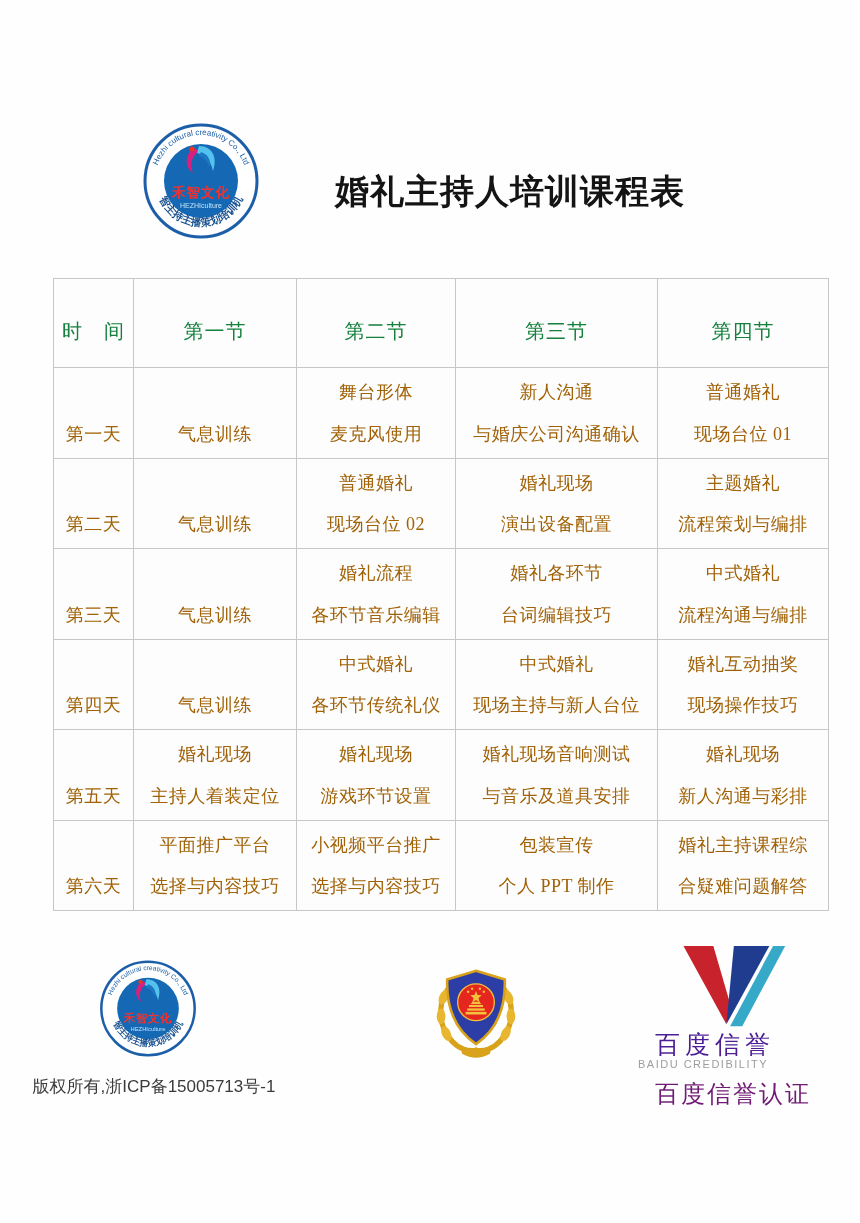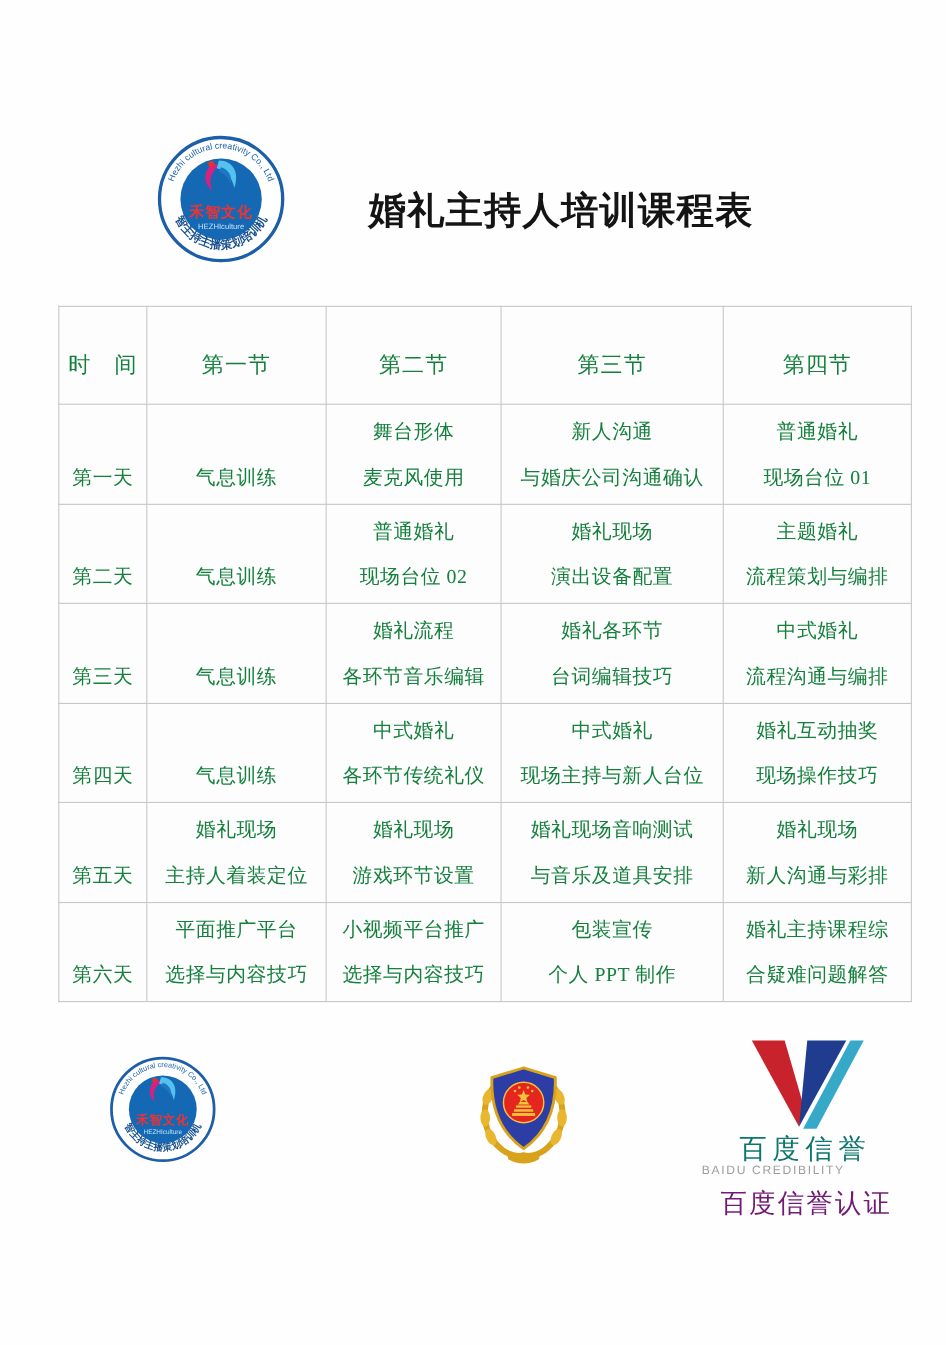--- a/index.html
+++ b/index.html
@@ -32,41 +32,41 @@
     padding-bottom:22px;
     font-size:20px; font-weight:normal; color:#15803d; letter-spacing:1px;
     white-space:nowrap;
   }
   .cellbox {
     height:100%; box-sizing:border-box;
     display:flex; flex-direction:column; justify-content:space-between; align-items:center;
     padding:12px 2px 11px 2px;
   }
   .line {
-    font-size:18px; line-height:25px; color:#15803d; letter-spacing:0.5px;
+    font-size:18px; line-height:25px; color:#a16207; letter-spacing:0.5px;
     white-space:nowrap; min-height:25px;
   }
 
   
   .logo-bottom { position:absolute; left:98px; top:946px; }
   .copyright {
     position:absolute; left:18px; top:1075px; width:272px; text-align:center;
     font-family:"Liberation Sans", sans-serif; font-size:17px; color:#3a3a3a;
     white-space:nowrap;
   }
   .police-badge { position:absolute; left:428px; top:960px; }
   .police-filing {
     position:absolute; left:320px; top:1086px; width:312px; text-align:center;
     font-family:"Liberation Sans", sans-serif; font-size:18px; font-weight:bold;
     color:#121212; white-space:nowrap;
   }
   .baidu-logo { position:absolute; left:676px; top:944px; }
   .baidu-cn {
-    position:absolute; left:637px; top:1028px; width:190px; text-align:center;
-    font-family:"Liberation Sans", sans-serif; font-size:25px; color:#0f766e;
+    position:absolute; left:620px; top:1028px; width:190px; text-align:center;
+    font-family:"Liberation Sans", sans-serif; font-size:25px; color:#4c1d95;
     letter-spacing:5px; white-space:nowrap;
   }
   .baidu-en {
     position:absolute; left:638px; top:1058px; width:190px; text-align:left;
     font-family:"Liberation Sans", sans-serif; font-size:11px; color:#9d9d9d;
     letter-spacing:1.5px; white-space:nowrap;
   }
   .baidu-cert {
     position:absolute; left:634px; top:1078px; width:198px; text-align:center;
     font-family:"Liberation Sans", sans-serif; font-size:24px; color:#701a75;
@@ -343,20 +343,21 @@
     <g>
       <path d="M53,42 C44,48 43,61 52,67 C48,59 51,50 58,45 Z" fill="#d6217e"></path>
       <circle cx="51" cy="43" r="2.6" fill="#e8332a"></circle>
       <path d="M58,40 C71,40 77,51 72,65 C70,55 65,49 56,47 Z" fill="#53c3ee"></path>
       <path d="M60,46 C67,48 70,54 69,61 C66,55 63,52 58,50 Z" fill="#1f77c4"></path>
     </g>
     <text x="60" y="91" font-size="13.5" font-weight="bold" fill="#f5312d" text-anchor="middle" letter-spacing="1">禾智文化</text>
     <text x="60" y="102" font-size="7" fill="#bfe3f8" text-anchor="middle">HEZHIculture</text>
   </svg>
 
+  <div class="copyright">版权所有,浙ICP备15005713号-1</div>
 
   <svg class="police-badge" width="96" height="102" viewBox="0 0 110 112" aria-hidden="true">
     <g stroke="#d9a21b" fill="none" stroke-width="6" stroke-linecap="round">
       <path d="M29,24 C11,40 9,70 27,90"></path>
       <path d="M81,24 C99,40 101,70 83,90"></path>
       <path d="M27,90 C35,99 46,103 55,101"></path>
       <path d="M83,90 C75,99 64,103 55,101"></path>
     </g>
     <g fill="#e9b62f">
       <ellipse cx="18" cy="40" rx="5" ry="9" transform="rotate(25 18 40)"></ellipse>

